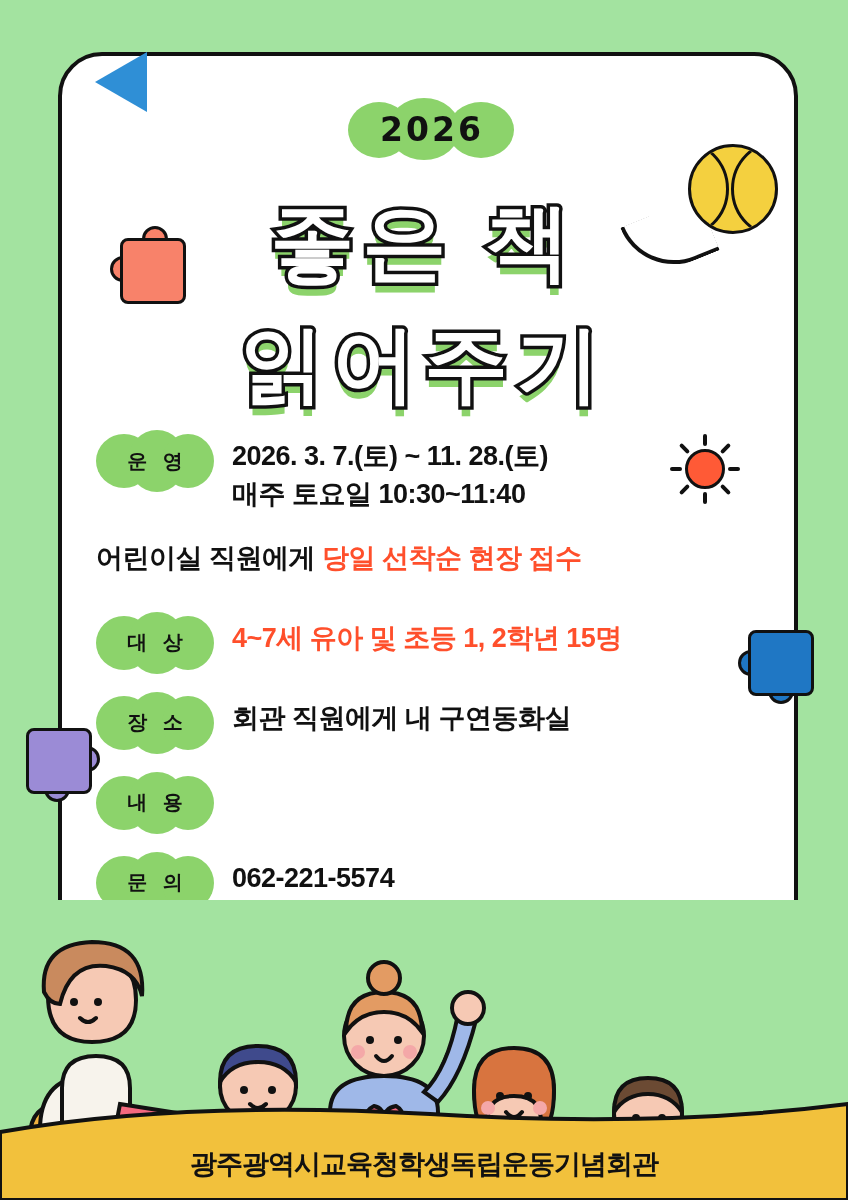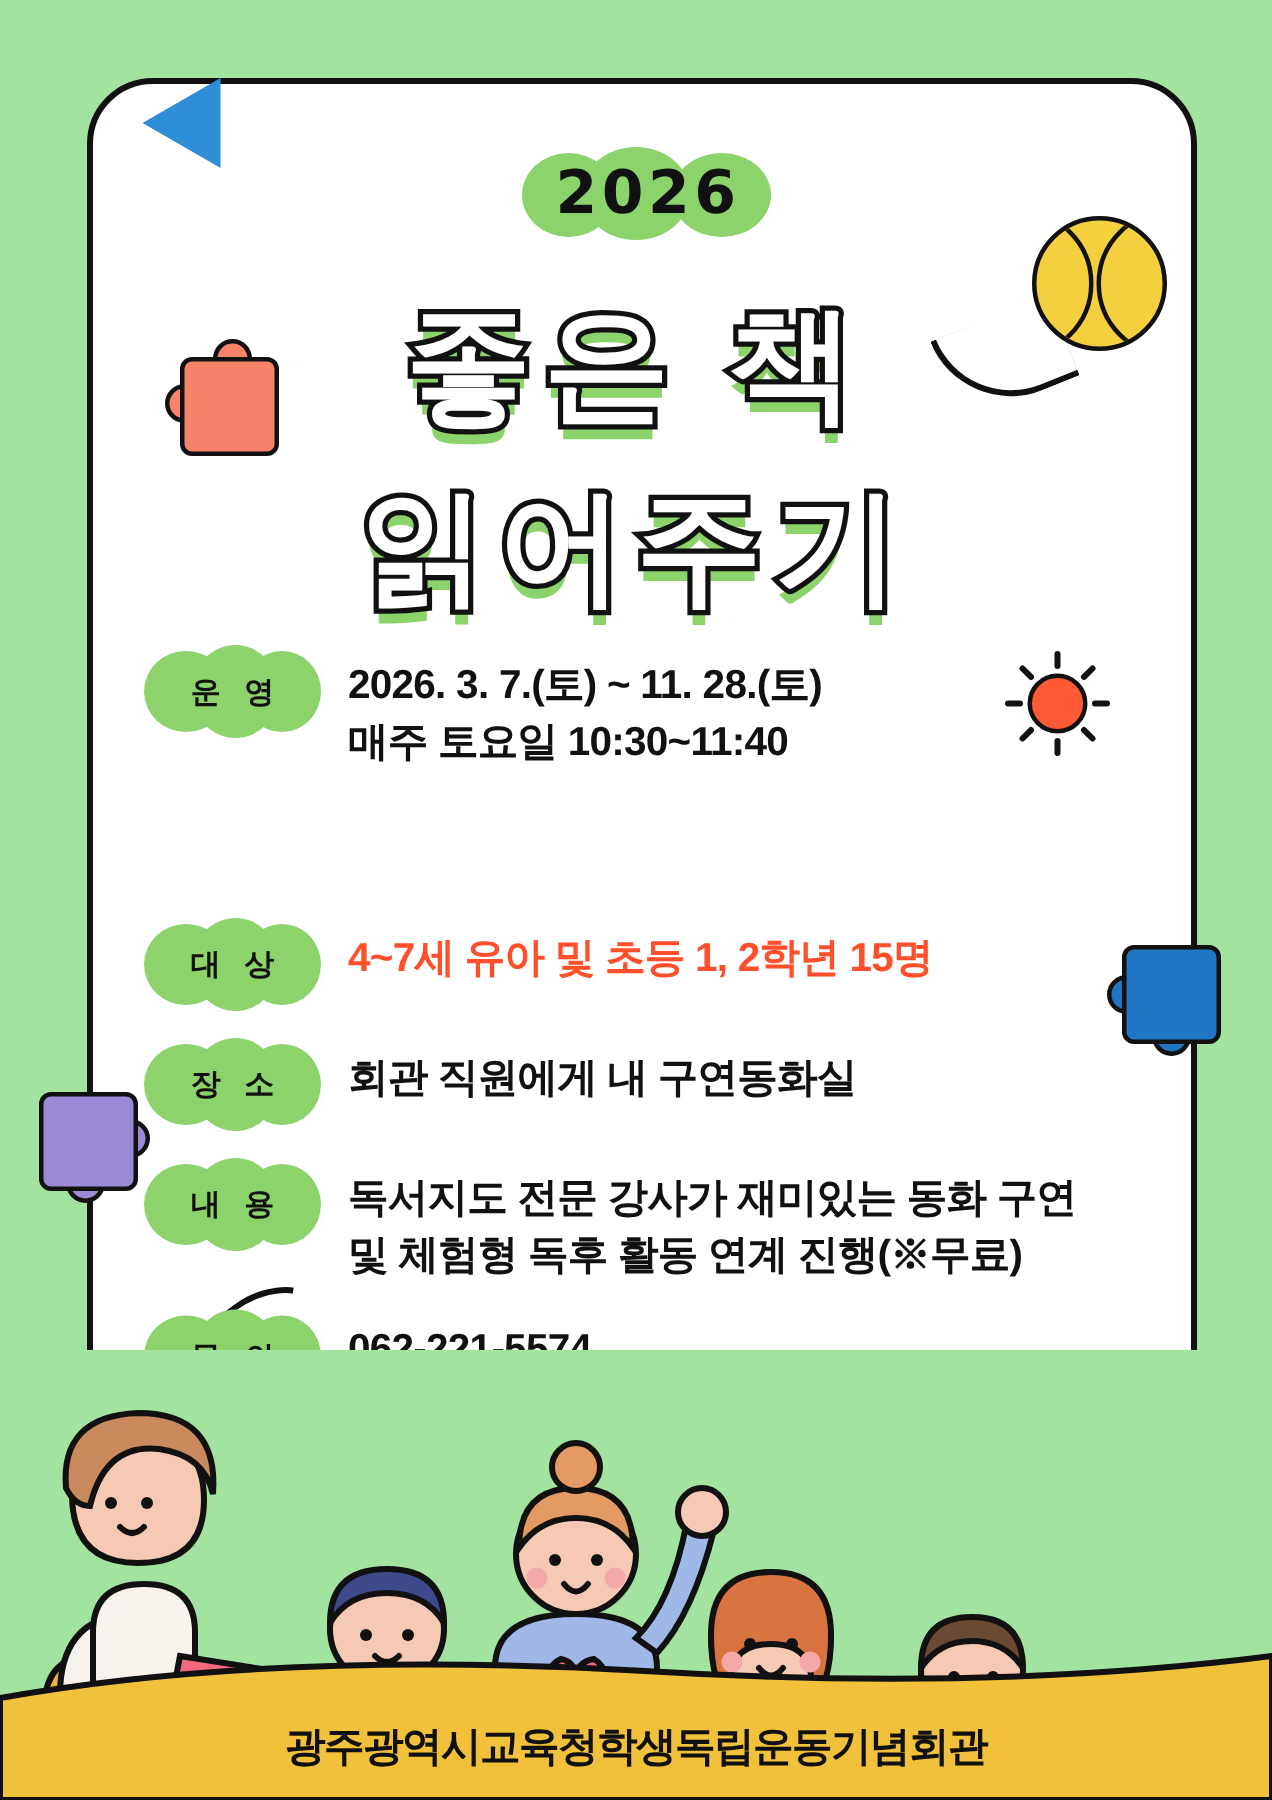--- a/index.html
+++ b/index.html
@@ -158,21 +158,21 @@
   }
   .year-blob .b1 { left: 0;   top: 4px;  width: 62px; height: 56px; }
   .year-blob .b2 { left: 40px; top: 0;   width: 72px; height: 62px; }
   .year-blob .b3 { left: 100px; top: 4px; width: 66px; height: 56px; }
   .year-text {
     position: absolute;
     left: 0; top: 0;
     width: 168px; height: 62px;
     display: flex; align-items: center; justify-content: center;
     font-weight: bold;
-    font-size: 40px;
+    font-size: 33px;
     letter-spacing: 3px;
     color: #111;
     font-family: "DejaVu Sans", sans-serif;
   }
   .title-line {
     position: absolute;
     left: 0;
     width: 848px;
     text-align: center;
     z-index: 4;
@@ -347,20 +347,23 @@
           <div class="b b3"></div>
         <div class="txt">운 영</div>
       </div>
       <div class="row-body">
         <div>2026. 3. 7.(토) ~ 11. 28.(토)</div>
         <div>매주 토요일 10:30~11:40</div>
       </div>
     </div>
 
     <div class="row">
+      <div class="row-body">
+        <span>어린이실 직원에게 </span><span class="hl">당일 선착순 현장 접수</span>
+      </div>
     </div>
 
     <div class="row">
       <div class="label-blob">
         <div class="b b1"></div>
           <div class="b b2"></div>
           <div class="b b3"></div>
         <div class="txt">대 상</div>
       </div>
       <div class="row-body">
@@ -379,24 +382,20 @@
         <div>회관 직원에게 내 구연동화실</div>
       </div>
     </div>
 
     <div class="row">
       <div class="label-blob">
         <div class="b b1"></div>
           <div class="b b2"></div>
           <div class="b b3"></div>
         <div class="txt">내 용</div>
-      </div>
-      <div class="row-body">
-        <div>독서지도 전문 강사가 재미있는 동화 구연</div>
-        <div>및 체험형 독후 활동 연계 진행(※무료)</div>
       </div>
     </div>
 
     <div class="row">
       <div class="label-blob">
         <div class="b b1"></div>
           <div class="b b2"></div>
           <div class="b b3"></div>
         <div class="txt">문 의</div>
       </div>

